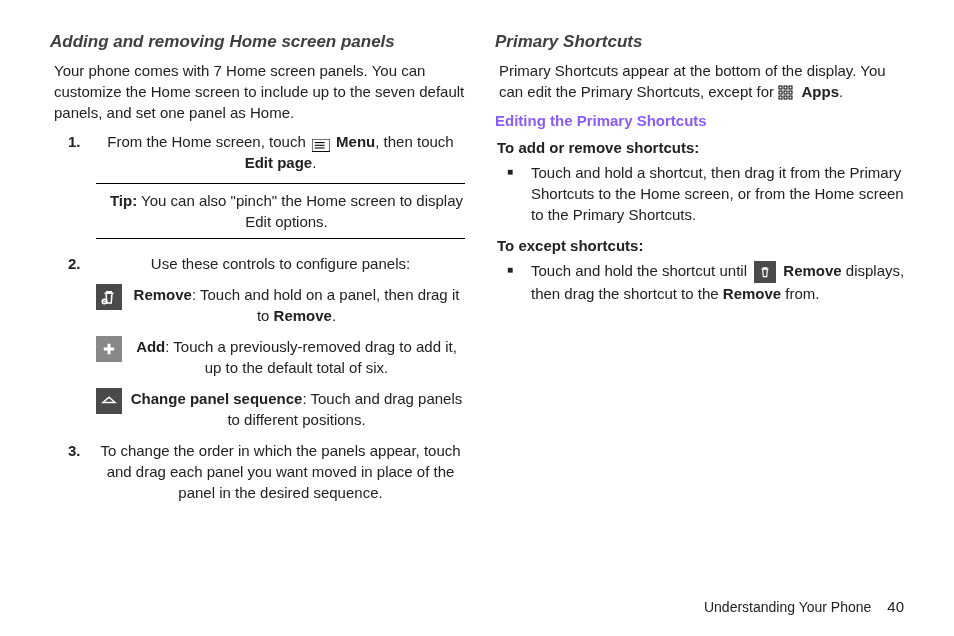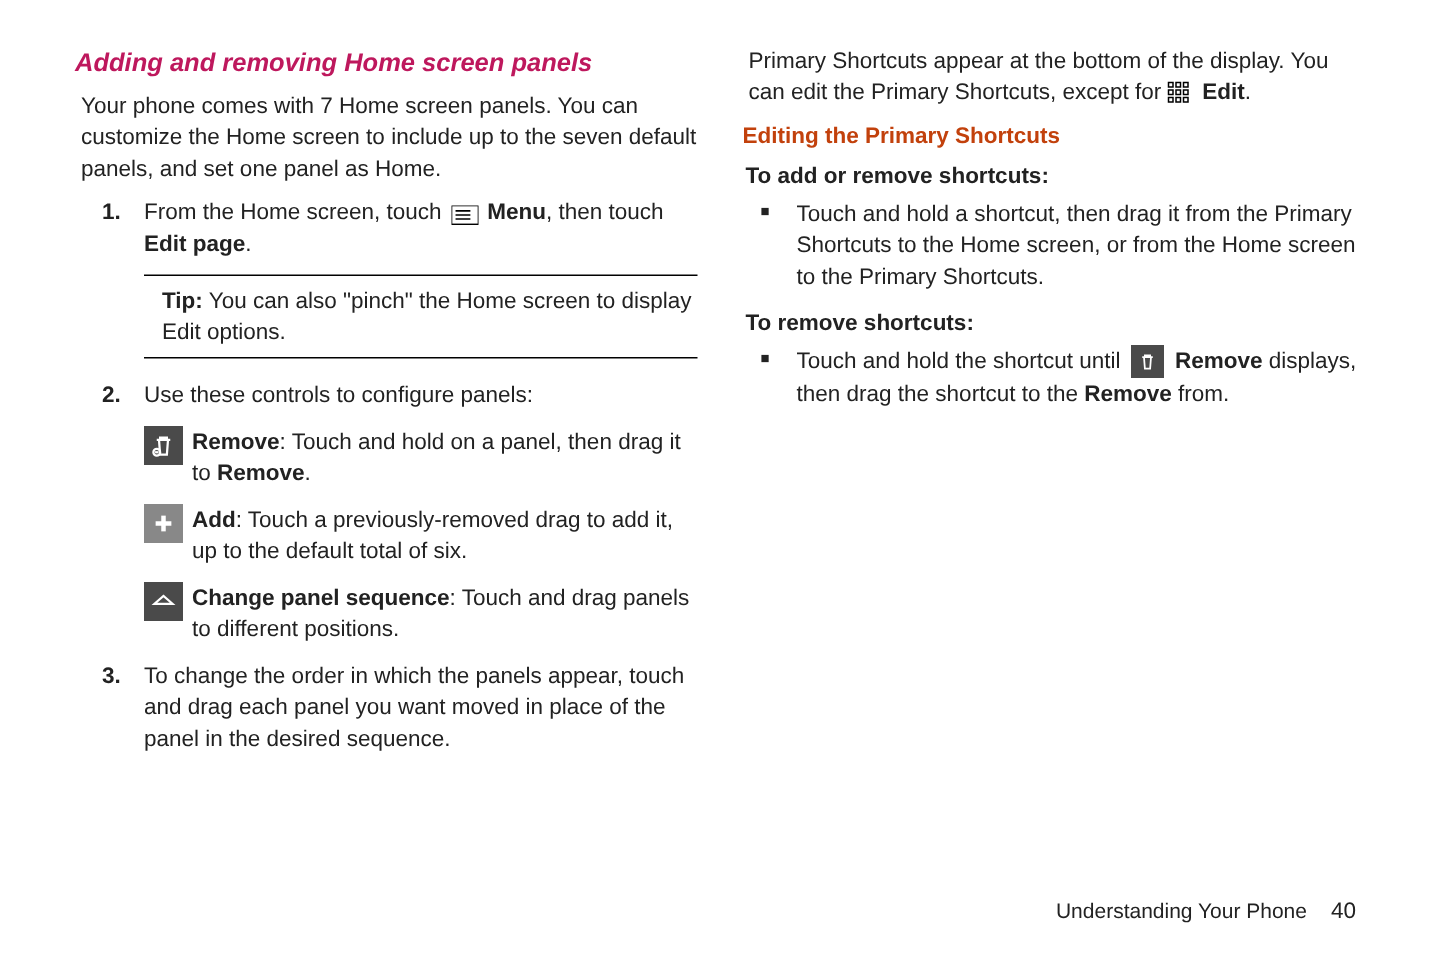--- a/index.html
+++ b/index.html
@@ -22,41 +22,42 @@
     .column {
       flex: 1;
     }
     .col-left { flex: 0 0 415px; }
     .col-right { flex: 0 0 415px; }
     h2.section-heading {
       font-family: Arial, Helvetica, sans-serif;
       font-weight: bold;
       font-style: italic;
       font-size: 17px;
-      color: #be185d;
+      color: #404040;
       margin: 0 0 6px 0;
     }
     h3.subheading {
       font-family: Arial, Helvetica, sans-serif;
       font-weight: bold;
       font-size: 15px;
-      color: #c2410c;
+      color: #8b5cf6;
       margin: 6px 0 6px 0;
     }
     p {
       margin: 0 0 6px 0;
     }
     .intro {
       font-family: Arial, Helvetica, sans-serif;
       margin: 0 0 8px 4px;
     }
     .num-list {
       padding-left: 26px;
       margin: 0;
       list-style: none;
+      text-align: center;
     }
     .num-list > li {
       position: relative;
       padding-left: 20px;
       margin-bottom: 10px;
     }
     .num-list > li::before {
       content: attr(data-num);
       position: absolute;
       left: -8px;
@@ -195,39 +196,40 @@
           <div class="icon-desc"><span class="bold">Change panel sequence</span><span>: Touch and drag panels to different positions.</span></div>
         </div>
       </li>
       <li data-num="3.">
         <span>To change the order in which the panels appear, touch and drag each panel you want moved in place of the panel in the desired sequence.</span>
       </li>
     </ol>
   </div>
 
   <div class="column col-right">
+    <h2 class="section-heading">Primary Shortcuts</h2>
     <p class="intro indent-right">
       <span>Primary Shortcuts appear at the bottom of the display. You can edit the Primary Shortcuts, except for </span><span class="apps-grid-icon"><svg width="16" height="16" viewBox="0 0 16 16">
             <rect x="1" y="1" width="3" height="3" fill="none" stroke="#000"></rect>
             <rect x="6" y="1" width="3" height="3" fill="none" stroke="#000"></rect>
             <rect x="11" y="1" width="3" height="3" fill="none" stroke="#000"></rect>
             <rect x="1" y="6" width="3" height="3" fill="none" stroke="#000"></rect>
             <rect x="6" y="6" width="3" height="3" fill="none" stroke="#000"></rect>
             <rect x="11" y="6" width="3" height="3" fill="none" stroke="#000"></rect>
             <rect x="1" y="11" width="3" height="3" fill="none" stroke="#000"></rect>
             <rect x="6" y="11" width="3" height="3" fill="none" stroke="#000"></rect>
             <rect x="11" y="11" width="3" height="3" fill="none" stroke="#000"></rect>
-          </svg></span> <span class="bold">Edit</span><span>.</span>
+          </svg></span> <span class="bold">Apps</span><span>.</span>
     </p>
     <h3 class="subheading">Editing the Primary Shortcuts</h3>
     <p class="sub-bold">To add or remove shortcuts:</p>
     <ul class="square-list">
       <li><span>Touch and hold a shortcut, then drag it from the Primary Shortcuts to the Home screen, or from the Home screen to the Primary Shortcuts.</span></li>
     </ul>
-    <p class="sub-bold">To remove shortcuts:</p>
+    <p class="sub-bold">To except shortcuts:</p>
     <ul class="square-list">
       <li>
         <span>Touch and hold the shortcut until </span><span class="inline-icon-box">
             <svg viewBox="0 0 24 24" fill="none" stroke="white" stroke-width="2">
               <path d="M6 7h12M9 7V5h6v2M8 7l1 13h6l1-13"></path>
             </svg>
           </span> <span class="bold">Remove</span><span> displays, then drag the shortcut to the </span><span class="bold">Remove</span><span> from.</span>
       </li>
     </ul>
   </div>

